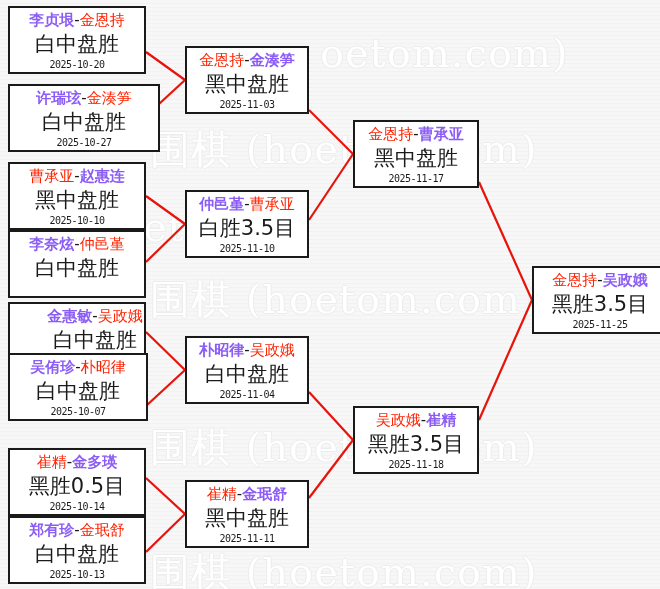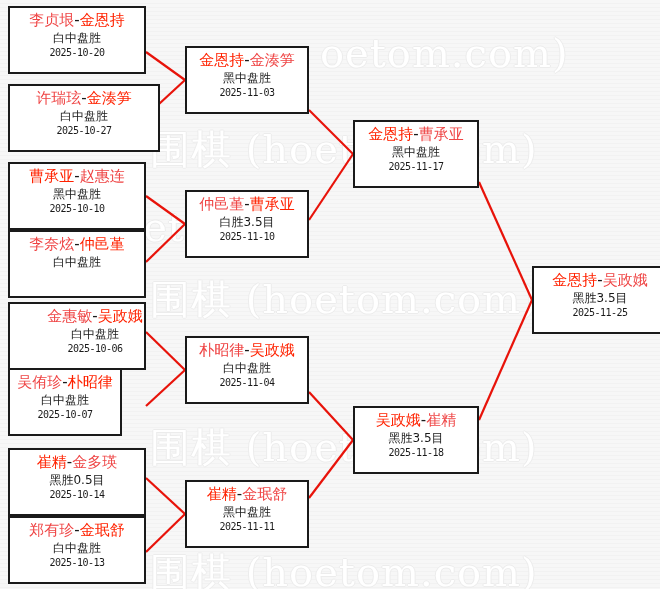--- a/index.html
+++ b/index.html
@@ -56,24 +56,24 @@
     text-align: center;
     padding-top: 3px;
     line-height: 1.30;
   }
   .mb-players {
     font-size: 15px;
     color: #1a1a1a;
     white-space: nowrap;
   }
   .mb-players .winner { color: #ff2200; }
-  .mb-players .loser  { color: #ef4444; }
+  .mb-players .loser  { color: #8b5cf6; font-weight: bold; }
   .mb-players .dash   { color: #1a1a1a; }
   .mb-result {
-    font-size: 12px;
+    font-size: 21px;
     color: #1a1a1a;
     white-space: nowrap;
   }
   .mb-date {
     font-size: 10px;
     color: #1a1a1a;
     font-family: "DejaVu Sans Mono", "Liberation Mono", monospace;
     letter-spacing: -0.5px;
     white-space: nowrap;
   }
@@ -127,21 +127,21 @@
       </div>
       <div class="match-box" style="left: 8px; top: 230px; width: 138px; height: 68px;">
         <div class="mb-players"><span class="loser">李奈炫</span><span class="dash">-</span><span class="winner">仲邑堇</span></div>
         <div class="mb-result">白中盘胜</div>
       </div>
       <div class="match-box" style="left: 8px; top: 302px; width: 138px; height: 68px; padding-left: 36px;">
         <div class="mb-players"><span class="loser">金惠敏</span><span class="dash">-</span><span class="winner">吴政娥</span></div>
         <div class="mb-result">白中盘胜</div>
         <div class="mb-date">2025-10-06</div>
       </div>
-      <div class="match-box" style="left: 8px; top: 368px; width: 114px; height: 68px;">
+      <div class="match-box" style="left: 8px; top: 353px; width: 140px; height: 68px;">
         <div class="mb-players"><span class="loser">吴侑珍</span><span class="dash">-</span><span class="winner">朴昭律</span></div>
         <div class="mb-result">白中盘胜</div>
         <div class="mb-date">2025-10-07</div>
       </div>
       <div class="match-box" style="left: 8px; top: 448px; width: 138px; height: 68px;">
         <div class="mb-players"><span class="winner">崔精</span><span class="dash">-</span><span class="loser">金多瑛</span></div>
         <div class="mb-result">黑胜0.5目</div>
         <div class="mb-date">2025-10-14</div>
       </div>
       <div class="match-box" style="left: 8px; top: 516px; width: 138px; height: 68px;">

